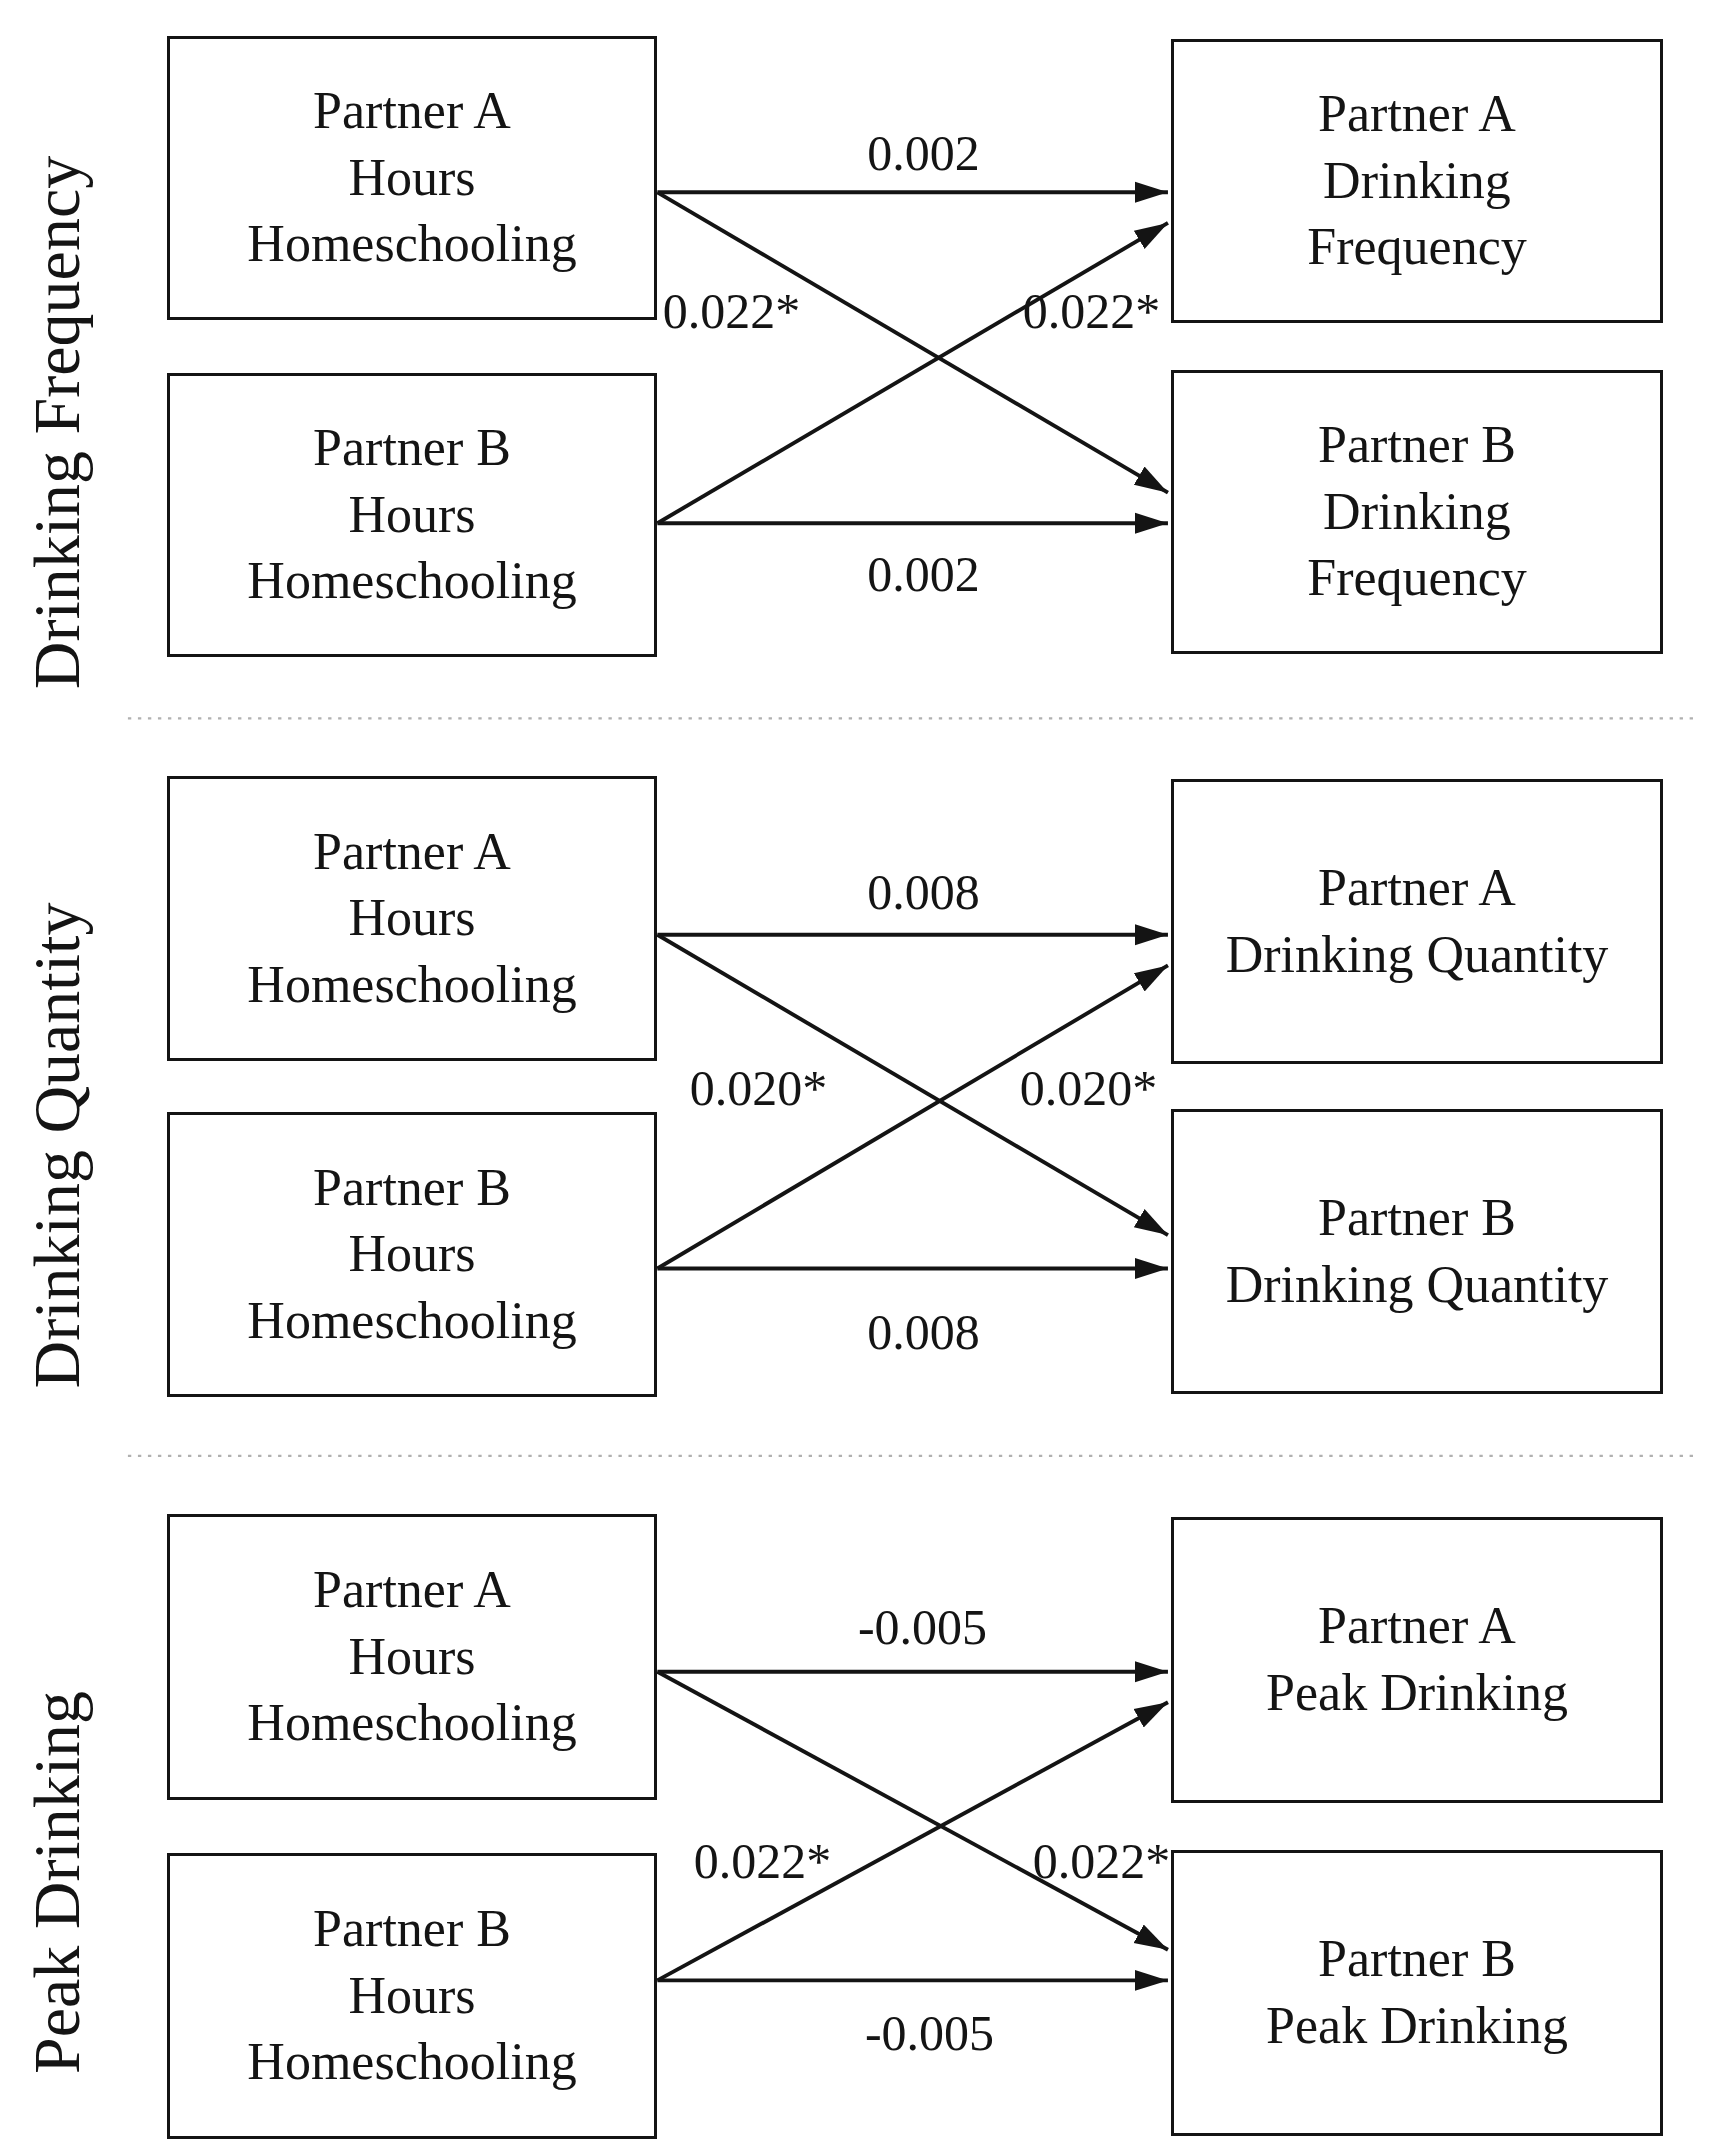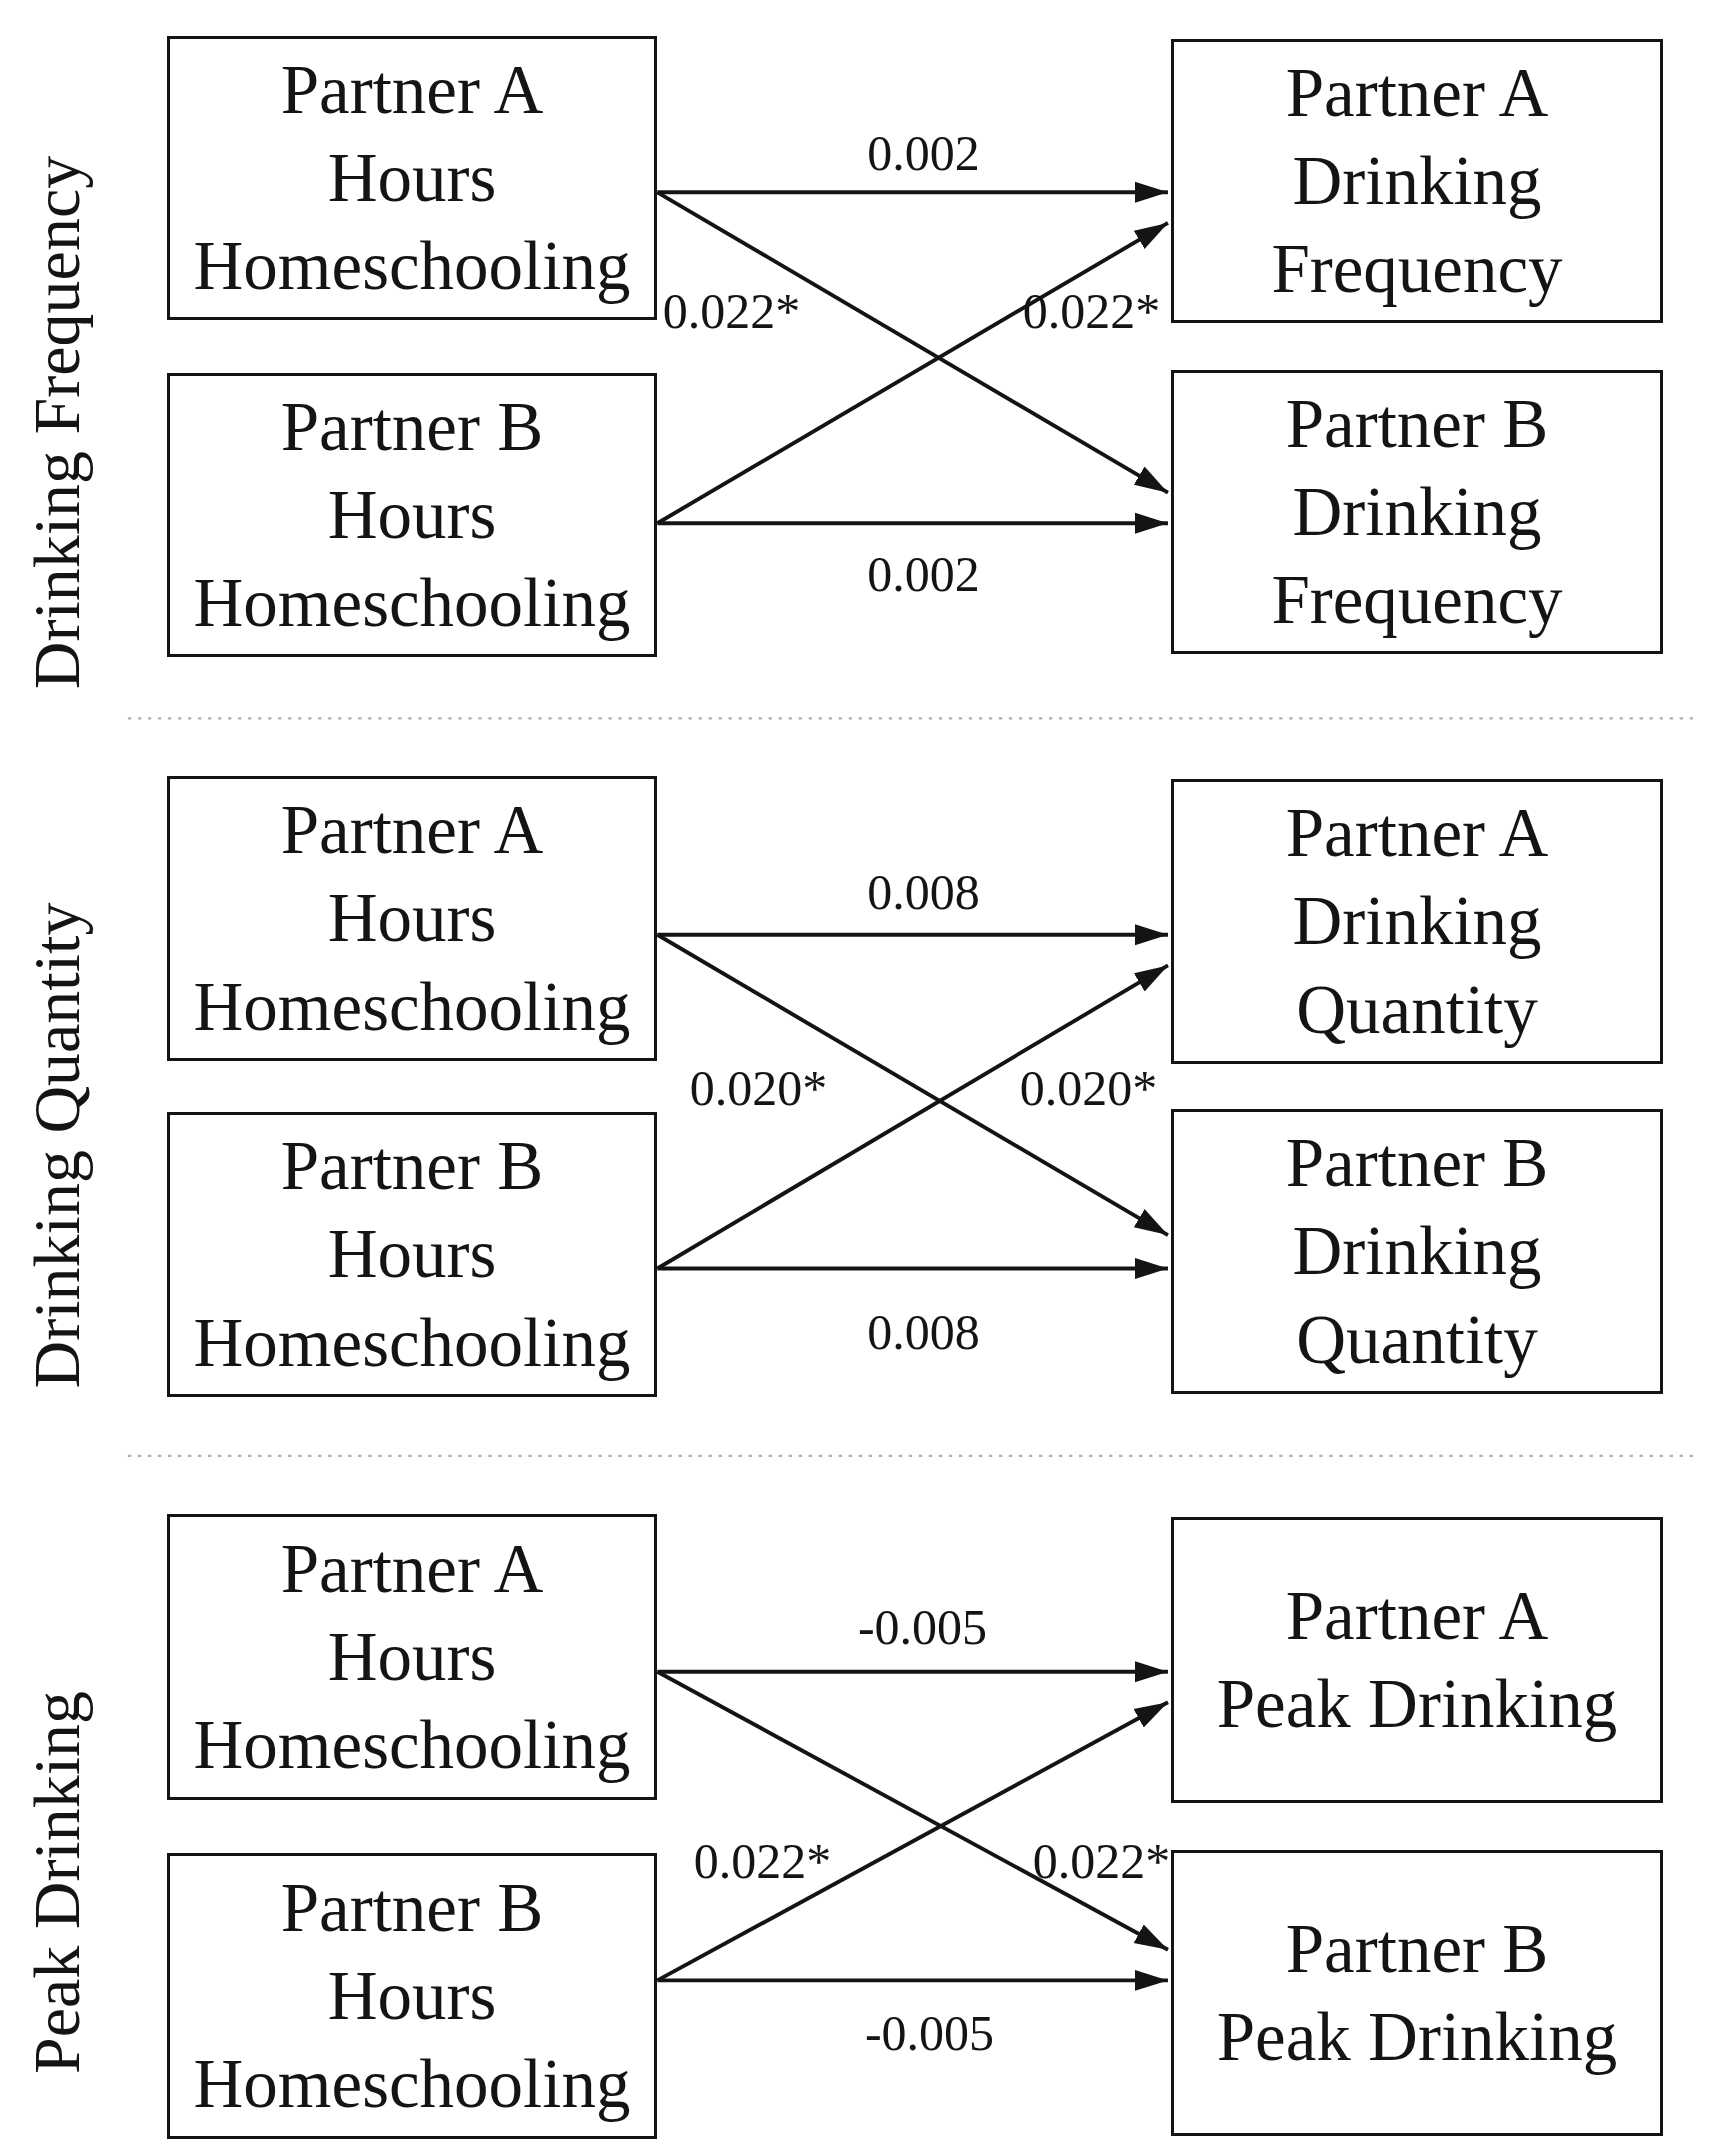--- a/index.html
+++ b/index.html
@@ -6,21 +6,21 @@
   #canvas{
     position:relative;width:1713px;height:2151px;background:#ffffff;overflow:hidden;
     font-family:"Liberation Serif","DejaVu Serif",serif;color:#141414;
   }
   #arrow-layer{position:absolute;left:0;top:0;width:1713px;height:2151px;}
   .node{
     position:absolute;box-sizing:border-box;border:3.9px solid #141414;background:#ffffff;
     display:flex;align-items:center;justify-content:center;text-align:center;
   }
   .node-label{
-    white-space:pre-line;font-size:69px;line-height:1.28;color:#141414;
+    white-space:pre-line;font-size:52px;line-height:1.28;color:#141414;
   }
   .coef{
     position:absolute;width:223px;height:51px;line-height:51px;text-align:center;
     font-size:50px;color:#141414;
   }
   .rot{
     position:absolute;width:779px;height:83px;line-height:83px;text-align:center;
     font-size:66px;color:#141414;transform:rotate(-90deg);transform-origin:center center;
   }
 </style>

